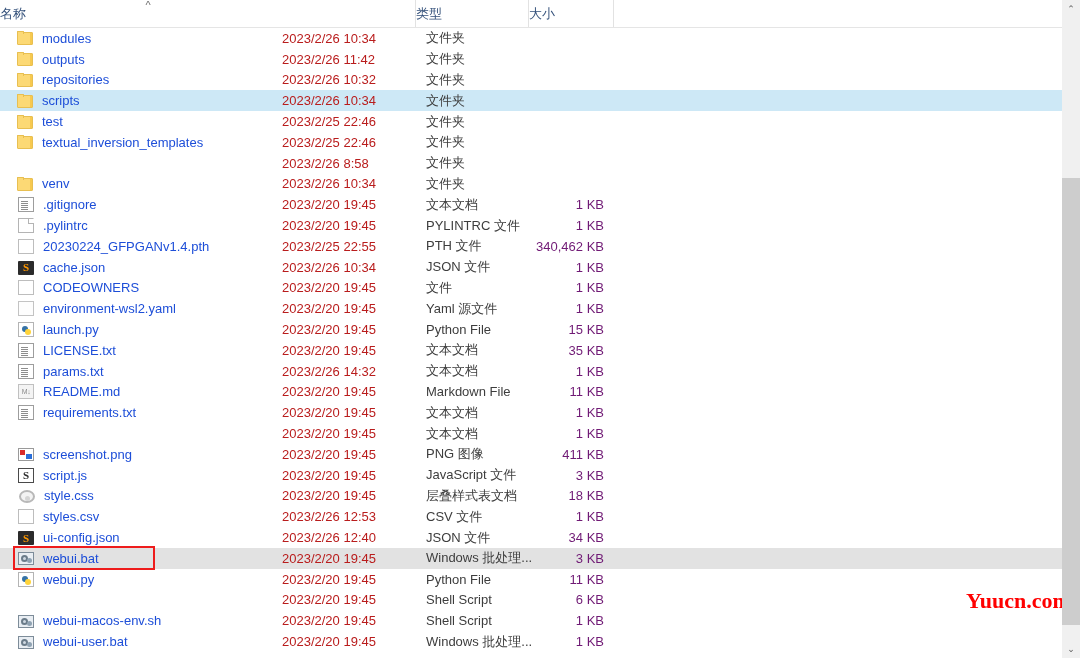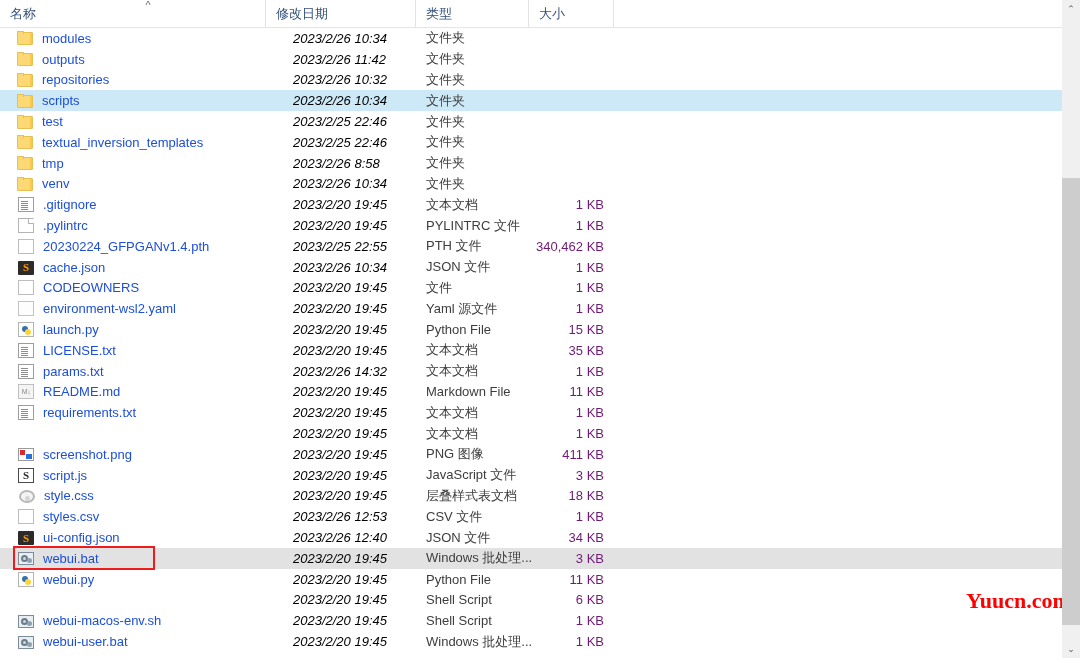--- a/index.html
+++ b/index.html
@@ -22,21 +22,21 @@
     position:relative;
     height:27px;
     background:#ffffff;
     border-bottom:1px solid #e5e5e5;
   }
   .col-header .hcell{
     position:absolute;top:0;height:27px;
     display:flex;align-items:center;
     color:#33507a;
     font-size:13px;
-    padding-left:10px;
+    padding-left:0;
     box-sizing:border-box;
     white-space:nowrap;
   }
   .col-header .hcell.sep{ border-left:1px solid #e2e2e2; }
   .sort-arrow{
     position:absolute;top:1px;
     width:16px;height:10px;
     display:flex;align-items:flex-start;justify-content:center;
     color:#6d6d6d;font-size:11px;line-height:9px;
   }
@@ -52,21 +52,21 @@
   }
   .row.sel{ background:#cde8f6; }
   .row.hover{ background:#e2e2e2; }
 
   .c-name{
     position:absolute;left:0;width:265px;
     display:flex;align-items:center;
     padding-left:17px;box-sizing:border-box;
     overflow:hidden;
   }
-  .c-date{ position:absolute;left:282px;width:150px;padding-left:11px;box-sizing:border-box;color:#000000;font-style:italic;}
+  .c-date{ position:absolute;left:271px;width:150px;padding-left:11px;box-sizing:border-box;color:#b91c1c;}
   .c-type{ position:absolute;left:415px;width:113px;padding-left:11px;box-sizing:border-box;color:#3d3d3d;}
   .c-size{ position:absolute;left:528px;width:85px;padding-right:9px;box-sizing:border-box;text-align:right;color:#701a75;}
 
   .fname{ color:#1d4ed8; }
 
   
   .ico{
     width:16px;height:16px;margin-right:9px;
     flex:0 0 16px;position:relative;
     display:inline-block;
@@ -249,21 +249,20 @@
   }
 </style>
 </head>
 <body>
 
 <div class="explorer">
 
   <div class="col-header">
     <div class="sort-arrow" style="left:140px;">^</div>
     <div class="hcell" style="left:0;width:265px;">名称</div>
-    <div class="hcell sep" style="left:265px;width:150px;">修改日期</div>
     <div class="hcell sep" style="left:415px;width:113px;">类型</div>
     <div class="hcell sep" style="left:528px;width:85px;">大小</div>
     <div class="hcell sep" style="left:613px;width:1px;padding:0;"></div>
   </div>
 
   <div class="rows" id="rows">
       <div class="row">
         <div class="c-name">
           <span class="ico ico-folder"></span>
           <span class="fname">modules</span>
@@ -311,24 +310,20 @@
       <div class="row">
         <div class="c-name">
           <span class="ico ico-folder"></span>
           <span class="fname">textual_inversion_templates</span>
         </div>
         <div class="c-date">2023/2/25 22:46</div>
         <div class="c-type">文件夹</div>
         <div class="c-size"></div>
       </div>
       <div class="row">
-        <div class="c-name">
-          <span class="ico ico-folder"></span>
-          <span class="fname">tmp</span>
-        </div>
         <div class="c-date">2023/2/26 8:58</div>
         <div class="c-type">文件夹</div>
         <div class="c-size"></div>
       </div>
       <div class="row">
         <div class="c-name">
           <span class="ico ico-folder"></span>
           <span class="fname">venv</span>
         </div>
         <div class="c-date">2023/2/26 10:34</div>

